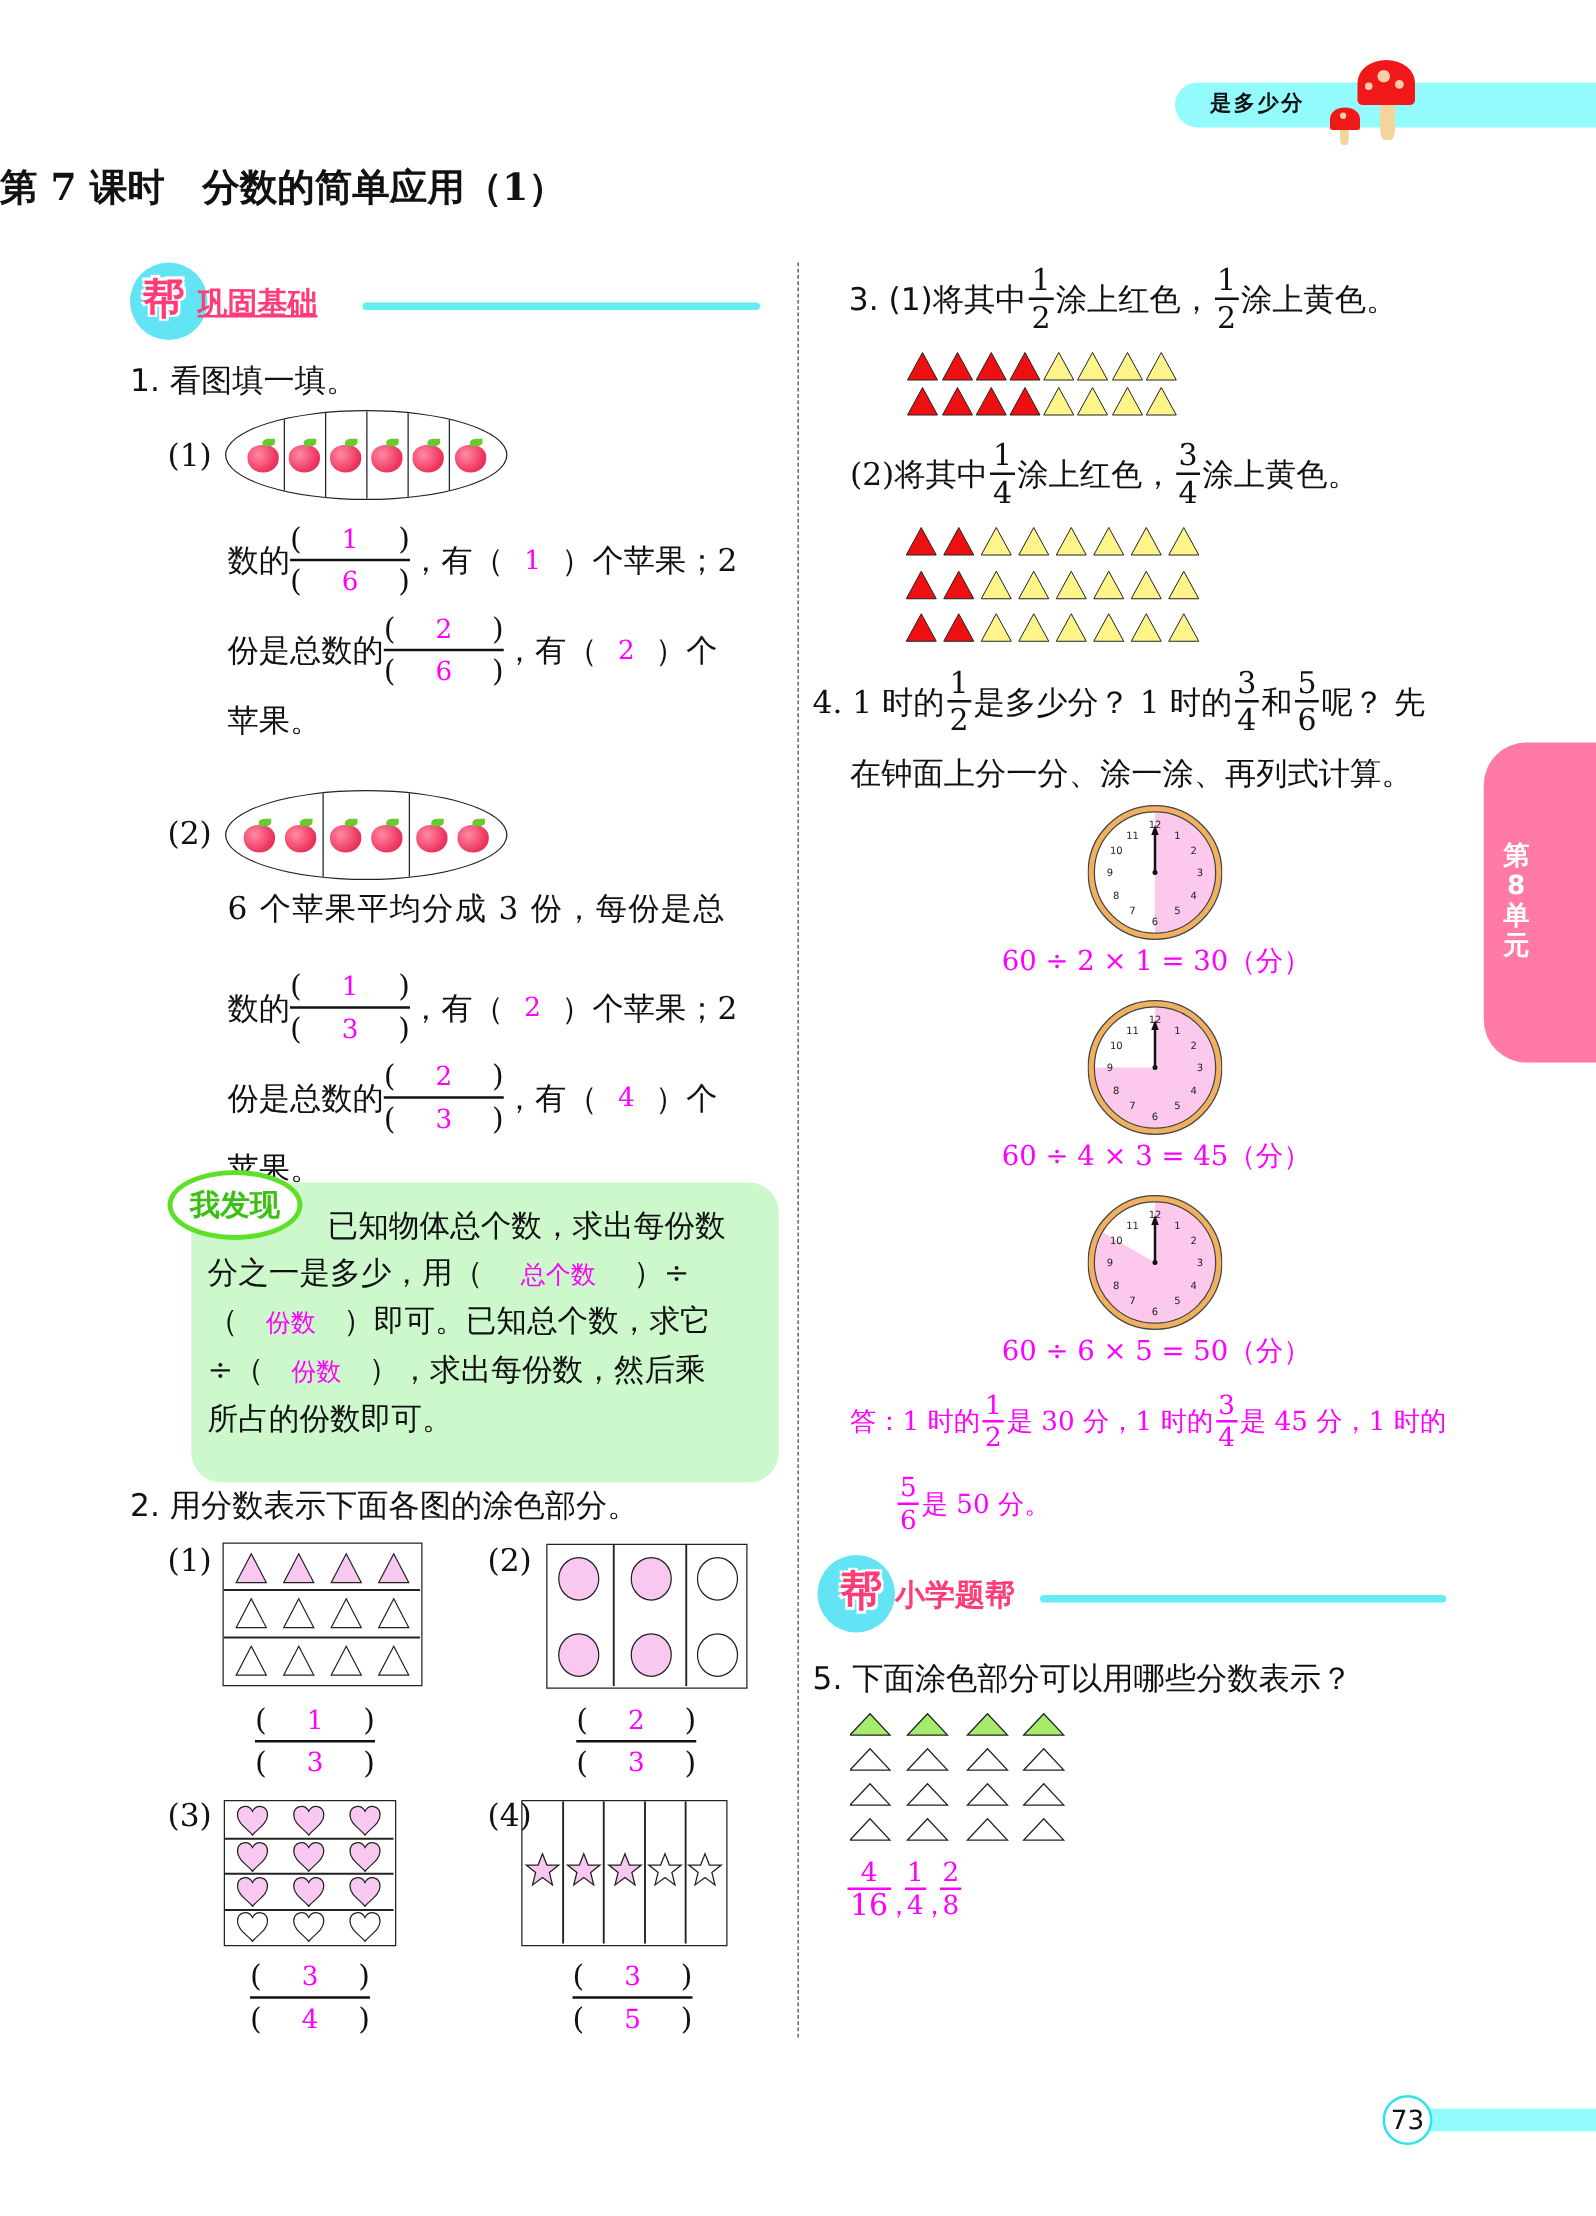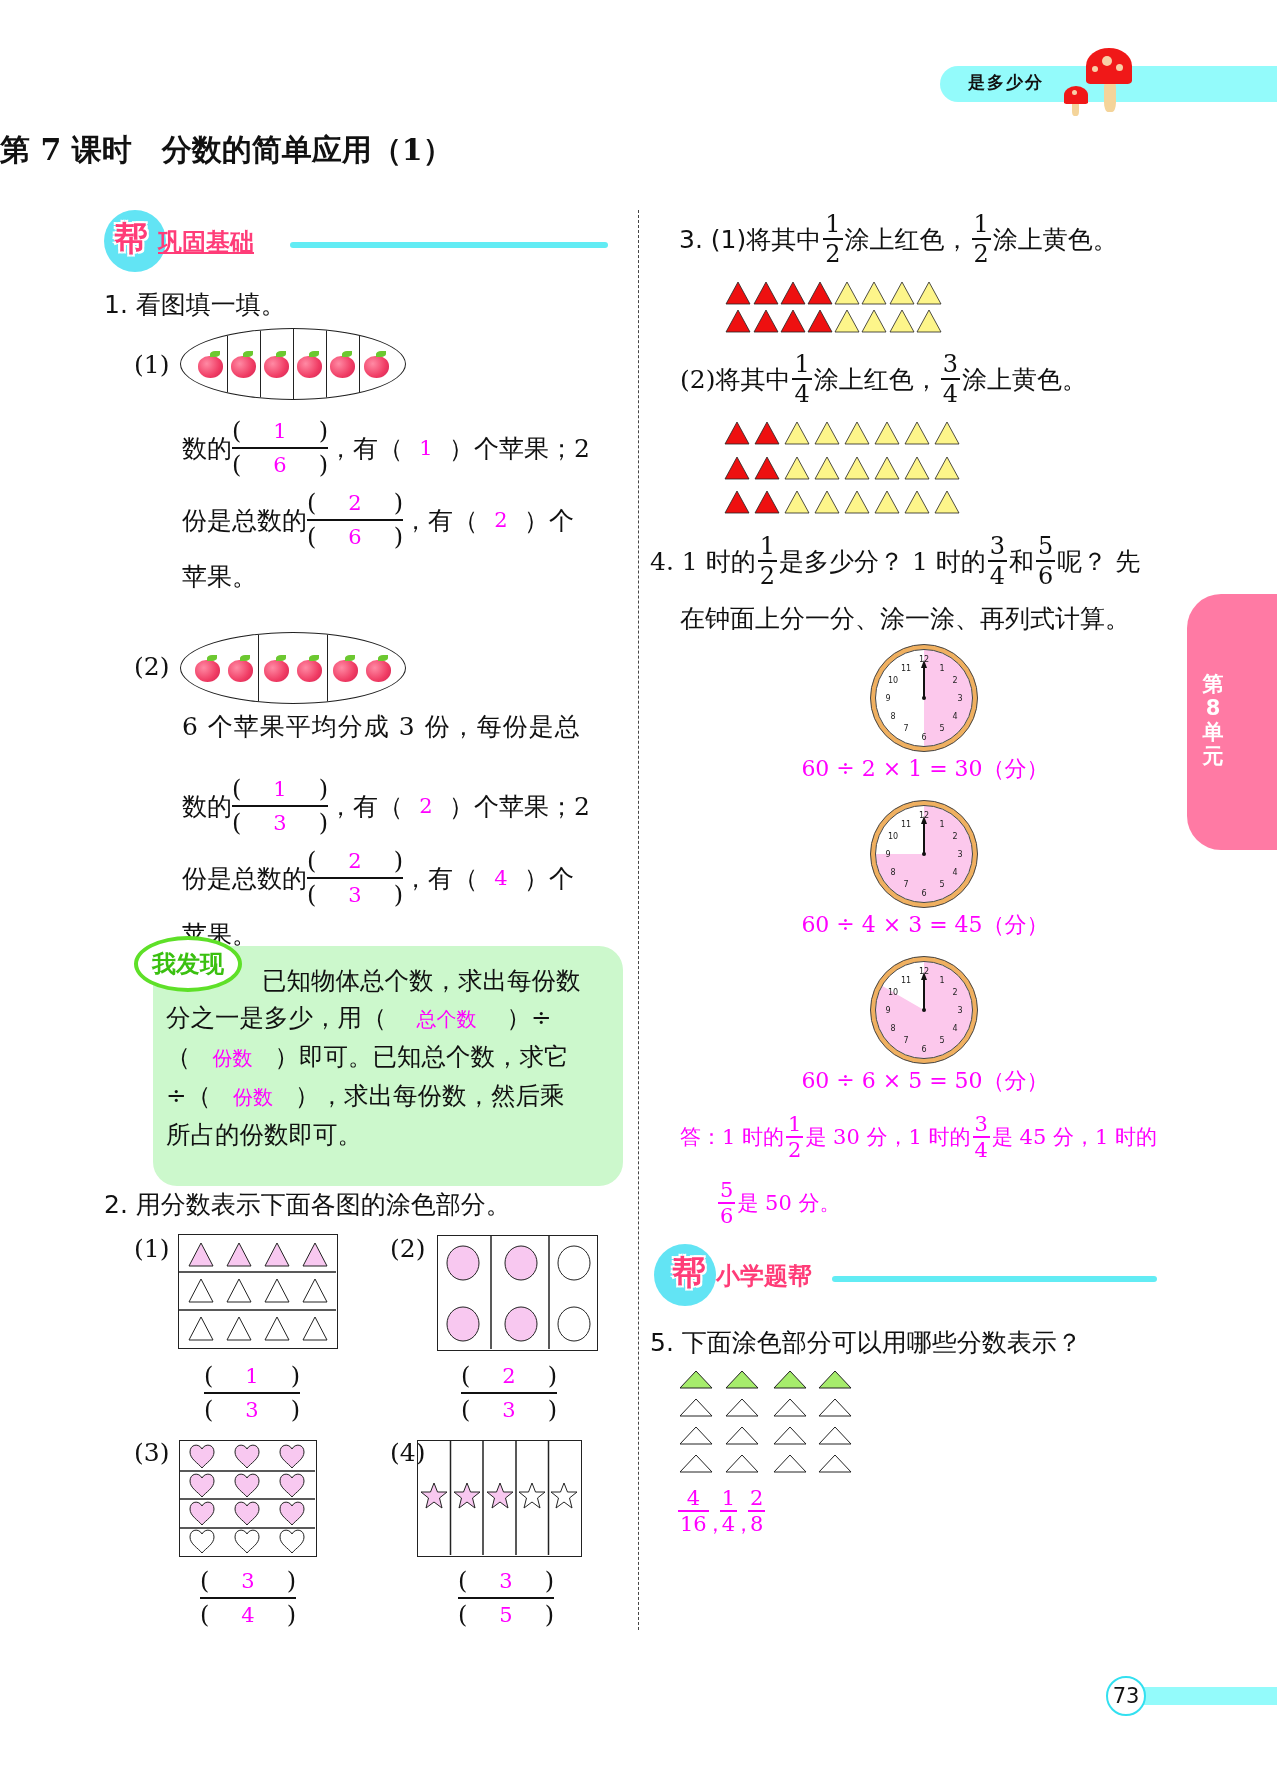--- a/index.html
+++ b/index.html
@@ -645,21 +645,21 @@
         <polygon points="46,104 62,87 78,104" fill="#fff"></polygon>
         <polygon points="94,104 110,87 126,104" fill="#fff"></polygon>
         <polygon points="139,104 155,87 171,104" fill="#fff"></polygon>
     </g>
   </svg>
 </div>
 <div class="abs ans" style="left:678px;top:1486px;display:flex;align-items:flex-end;font-size:21px;">
   <span class="frac" style="margin:0;">
       <span class="n" style="font-size:21px;line-height:24px;">4</span>
       <span class="bar" style="background:#ff00ff;"></span>
-      <span class="d" style="font-size:21px;line-height:24px;">16</span>
+      <span class="d" style="font-size:24px;line-height:24px;">16</span>
     </span>
   <span style="line-height:24px;margin:0 -6px 0 -4px;">，</span>
   <span class="frac" style="margin:0;">
       <span class="n" style="font-size:21px;line-height:24px;">1</span>
       <span class="bar" style="background:#ff00ff;"></span>
       <span class="d" style="font-size:21px;line-height:24px;">4</span>
     </span>
   <span style="line-height:24px;margin:0 -6px 0 -4px;">，</span>
   <span class="frac" style="margin:0;">
       <span class="n" style="font-size:21px;line-height:24px;">2</span>

